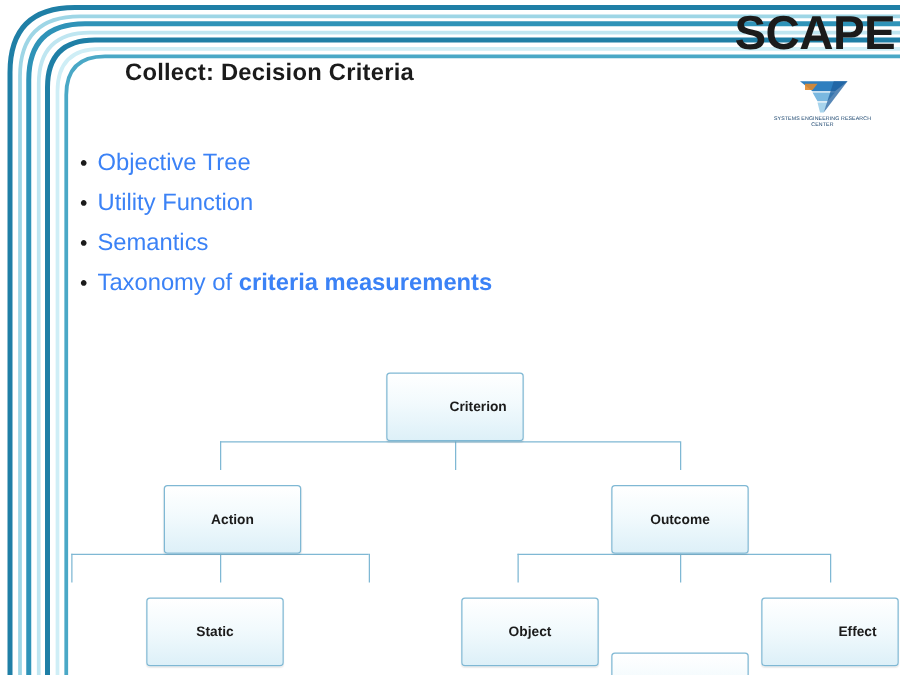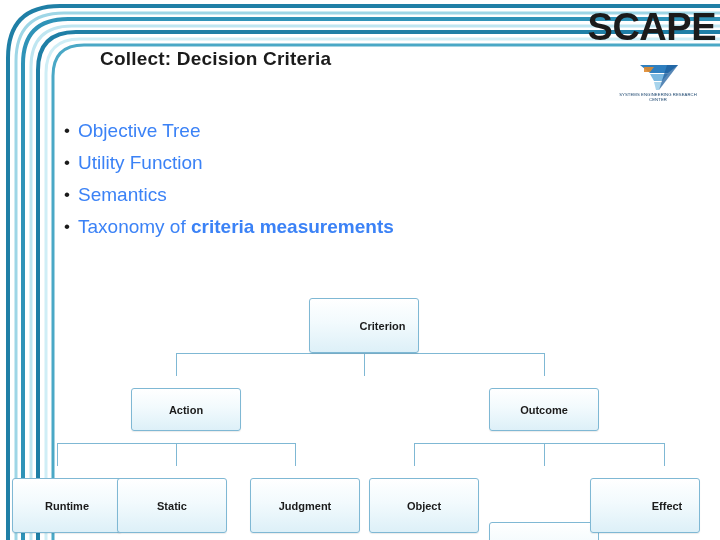--- a/index.html
+++ b/index.html
@@ -113,21 +113,21 @@
     background: linear-gradient(to bottom, #ffffff 0%, #f2fafd 45%, #ddf0f8 100%);
     display: flex;
     align-items: center;
     justify-content: center;
     font-size: 11px;
     font-weight: bold;
     color: #1b1b1b;
     box-shadow: 0 1px 1px rgba(0,0,0,0.08);
   }
   .node-l1 { width: 110px; height: 55px; padding-left: 37px; }
-  .node-l2 { width: 110px; height: 43px; }
+  .node-l2 { width: 110px; height: 55px; }
   .node-l3 { width: 110px; height: 55px; }
 
   .connector {
     position: absolute;
     background: #7fb8d4;
   }
   .conn-h { height: 1px; }
   .conn-v { width: 1px; }
 </style>
 </head>
@@ -193,19 +193,17 @@
   <div class="connector conn-v" style="left:544px; top:155px; height:23px;"></div>
   <div class="connector conn-h" style="left:414px; top:155px; width:250px;"></div>
   <div class="connector conn-v" style="left:414px; top:155px; height:23px;"></div>
   <div class="connector conn-v" style="left:664px; top:155px; height:23px;"></div>
 
   <div class="node node-l1" style="left:309px; top:10px;">Criterion</div>
 
   <div class="node node-l2" style="left:131px; top:100px;">Action</div>
   <div class="node node-l2" style="left:489px; top:100px;">Outcome</div>
 
-  <div class="node node-l3" style="left:12px; top:190px;">Runtime</div>
   <div class="node node-l3" style="left:117px; top:190px;">Static</div>
-  <div class="node node-l3" style="left:250px; top:190px;">Judgment</div>
   <div class="node node-l3" style="left:369px; top:190px;">Object</div>
   <div class="node node-l3" style="left:489px; top:190px;margin-top:44px;">Format</div>
-  <div class="node node-l3" style="left:590px; top:190px;padding-left:44px;">Effect</div>
+  <div class="node node-l3" style="left:609px; top:190px;padding-left:44px;">Effect</div>
 </div>
 
 </body></html>

